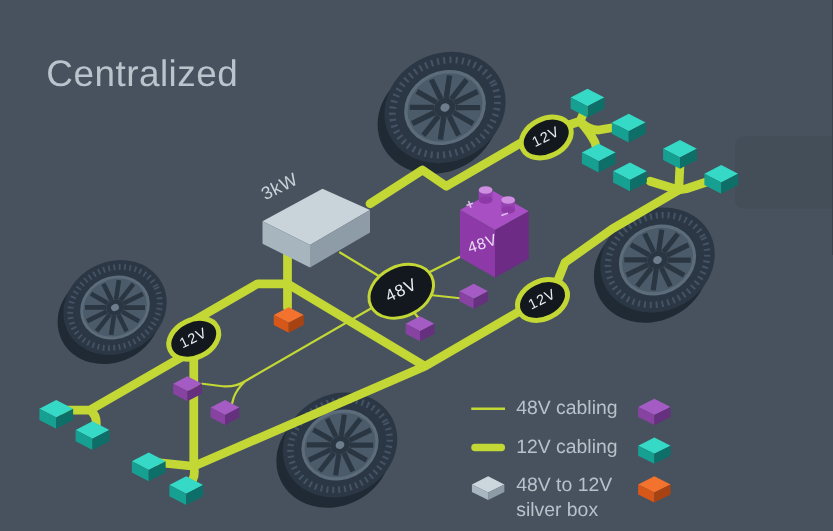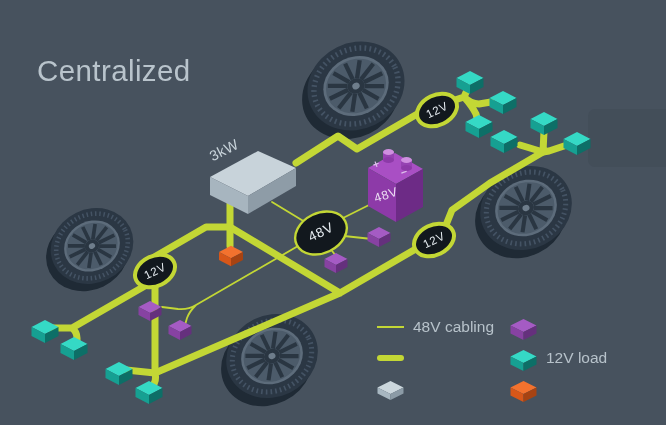--- a/index.html
+++ b/index.html
@@ -4,21 +4,21 @@
 <style>
   html,body{margin:0;padding:0;background:#2e3640;}
   #stage{
     position:relative;width:666px;height:425px;overflow:hidden;
     background:#47525e;
     font-family:"Liberation Sans","DejaVu Sans",sans-serif;
   }
   #scene{position:absolute;left:0;top:0;}
   .lbl{position:absolute;white-space:nowrap;pointer-events:none;}
   .title{
-    left:37px;top:54px;font-size:29.5px;font-weight:300;
+    left:37px;top:43px;font-size:29.5px;font-weight:300;
     letter-spacing:.4px;color:#b9c4cc;
   }
   .iso{transform:translate(-50%,-50%) rotate(-26deg);}
   .node-lbl{color:#e7edf2;font-size:11.5px;letter-spacing:.8px;}
   .hub-lbl{font-size:13.5px;}
   .conv-lbl{color:#c7d2d9;font-size:14.5px;letter-spacing:.5px;
     transform:translate(-50%,-50%) rotate(-27deg);}
   .batt-lbl{color:#ecdff3;font-size:12.5px;letter-spacing:.6px;
     transform:translate(-50%,-50%) rotate(-18deg);}
   .batt-sign{color:#dcc0ea;font-size:11px;font-weight:bold;
@@ -289,41 +289,42 @@
           <polygon points="0.5,7.5 13.5,14 13.5,22 0.5,15.5" fill="#8742a2"></polygon>
           <polygon points="13.5,14 26.5,7.5 26.5,15.5 13.5,22" fill="#65307d"></polygon>
         </svg>
         </span>
     </div>
 
     <div class="leg-item">
       <span class="leg-swatch">
         <span class="sw-line-thick" style="display:block;"></span>
         </span>
+      <span class="leg-label">12V cabling</span>
     </div>
 
     <div class="leg-item leg-col2">
       <span class="leg-swatch">
         <svg class="leg-cube" width="27" height="24">
           <polygon points="0.5,7.5 13.5,1 26.5,7.5 13.5,14" fill="#35d9c5"></polygon>
           <polygon points="0.5,7.5 13.5,14 13.5,22 0.5,15.5" fill="#16a092"></polygon>
           <polygon points="13.5,14 26.5,7.5 26.5,15.5 13.5,22" fill="#0d6f67"></polygon>
         </svg>
         </span>
-      <span class="leg-label">12V load</span>
     </div>
 
     <div class="leg-item">
       <span class="leg-swatch">
         <svg class="leg-cube" width="27" height="24">
           <polygon points="0.5,7.5 13.5,1 26.5,7.5 13.5,14" fill="#ccd7dd"></polygon>
           <polygon points="0.5,7.5 13.5,14 13.5,20 0.5,13.5" fill="#a8b7c1"></polygon>
           <polygon points="13.5,14 26.5,7.5 26.5,13.5 13.5,20" fill="#8c9ba6"></polygon>
         </svg>
         </span>
+      <span class="leg-label">48V to 12V silver box</span>
     </div>
 
     <div class="leg-item leg-col2">
       <span class="leg-swatch">
         <svg class="leg-cube" width="27" height="24">
           <polygon points="0.5,7.5 13.5,1 26.5,7.5 13.5,14" fill="#f3722e"></polygon>
           <polygon points="0.5,7.5 13.5,14 13.5,22 0.5,15.5" fill="#d75719"></polygon>
           <polygon points="13.5,14 26.5,7.5 26.5,15.5 13.5,22" fill="#a74312"></polygon>
         </svg>
         </span>

